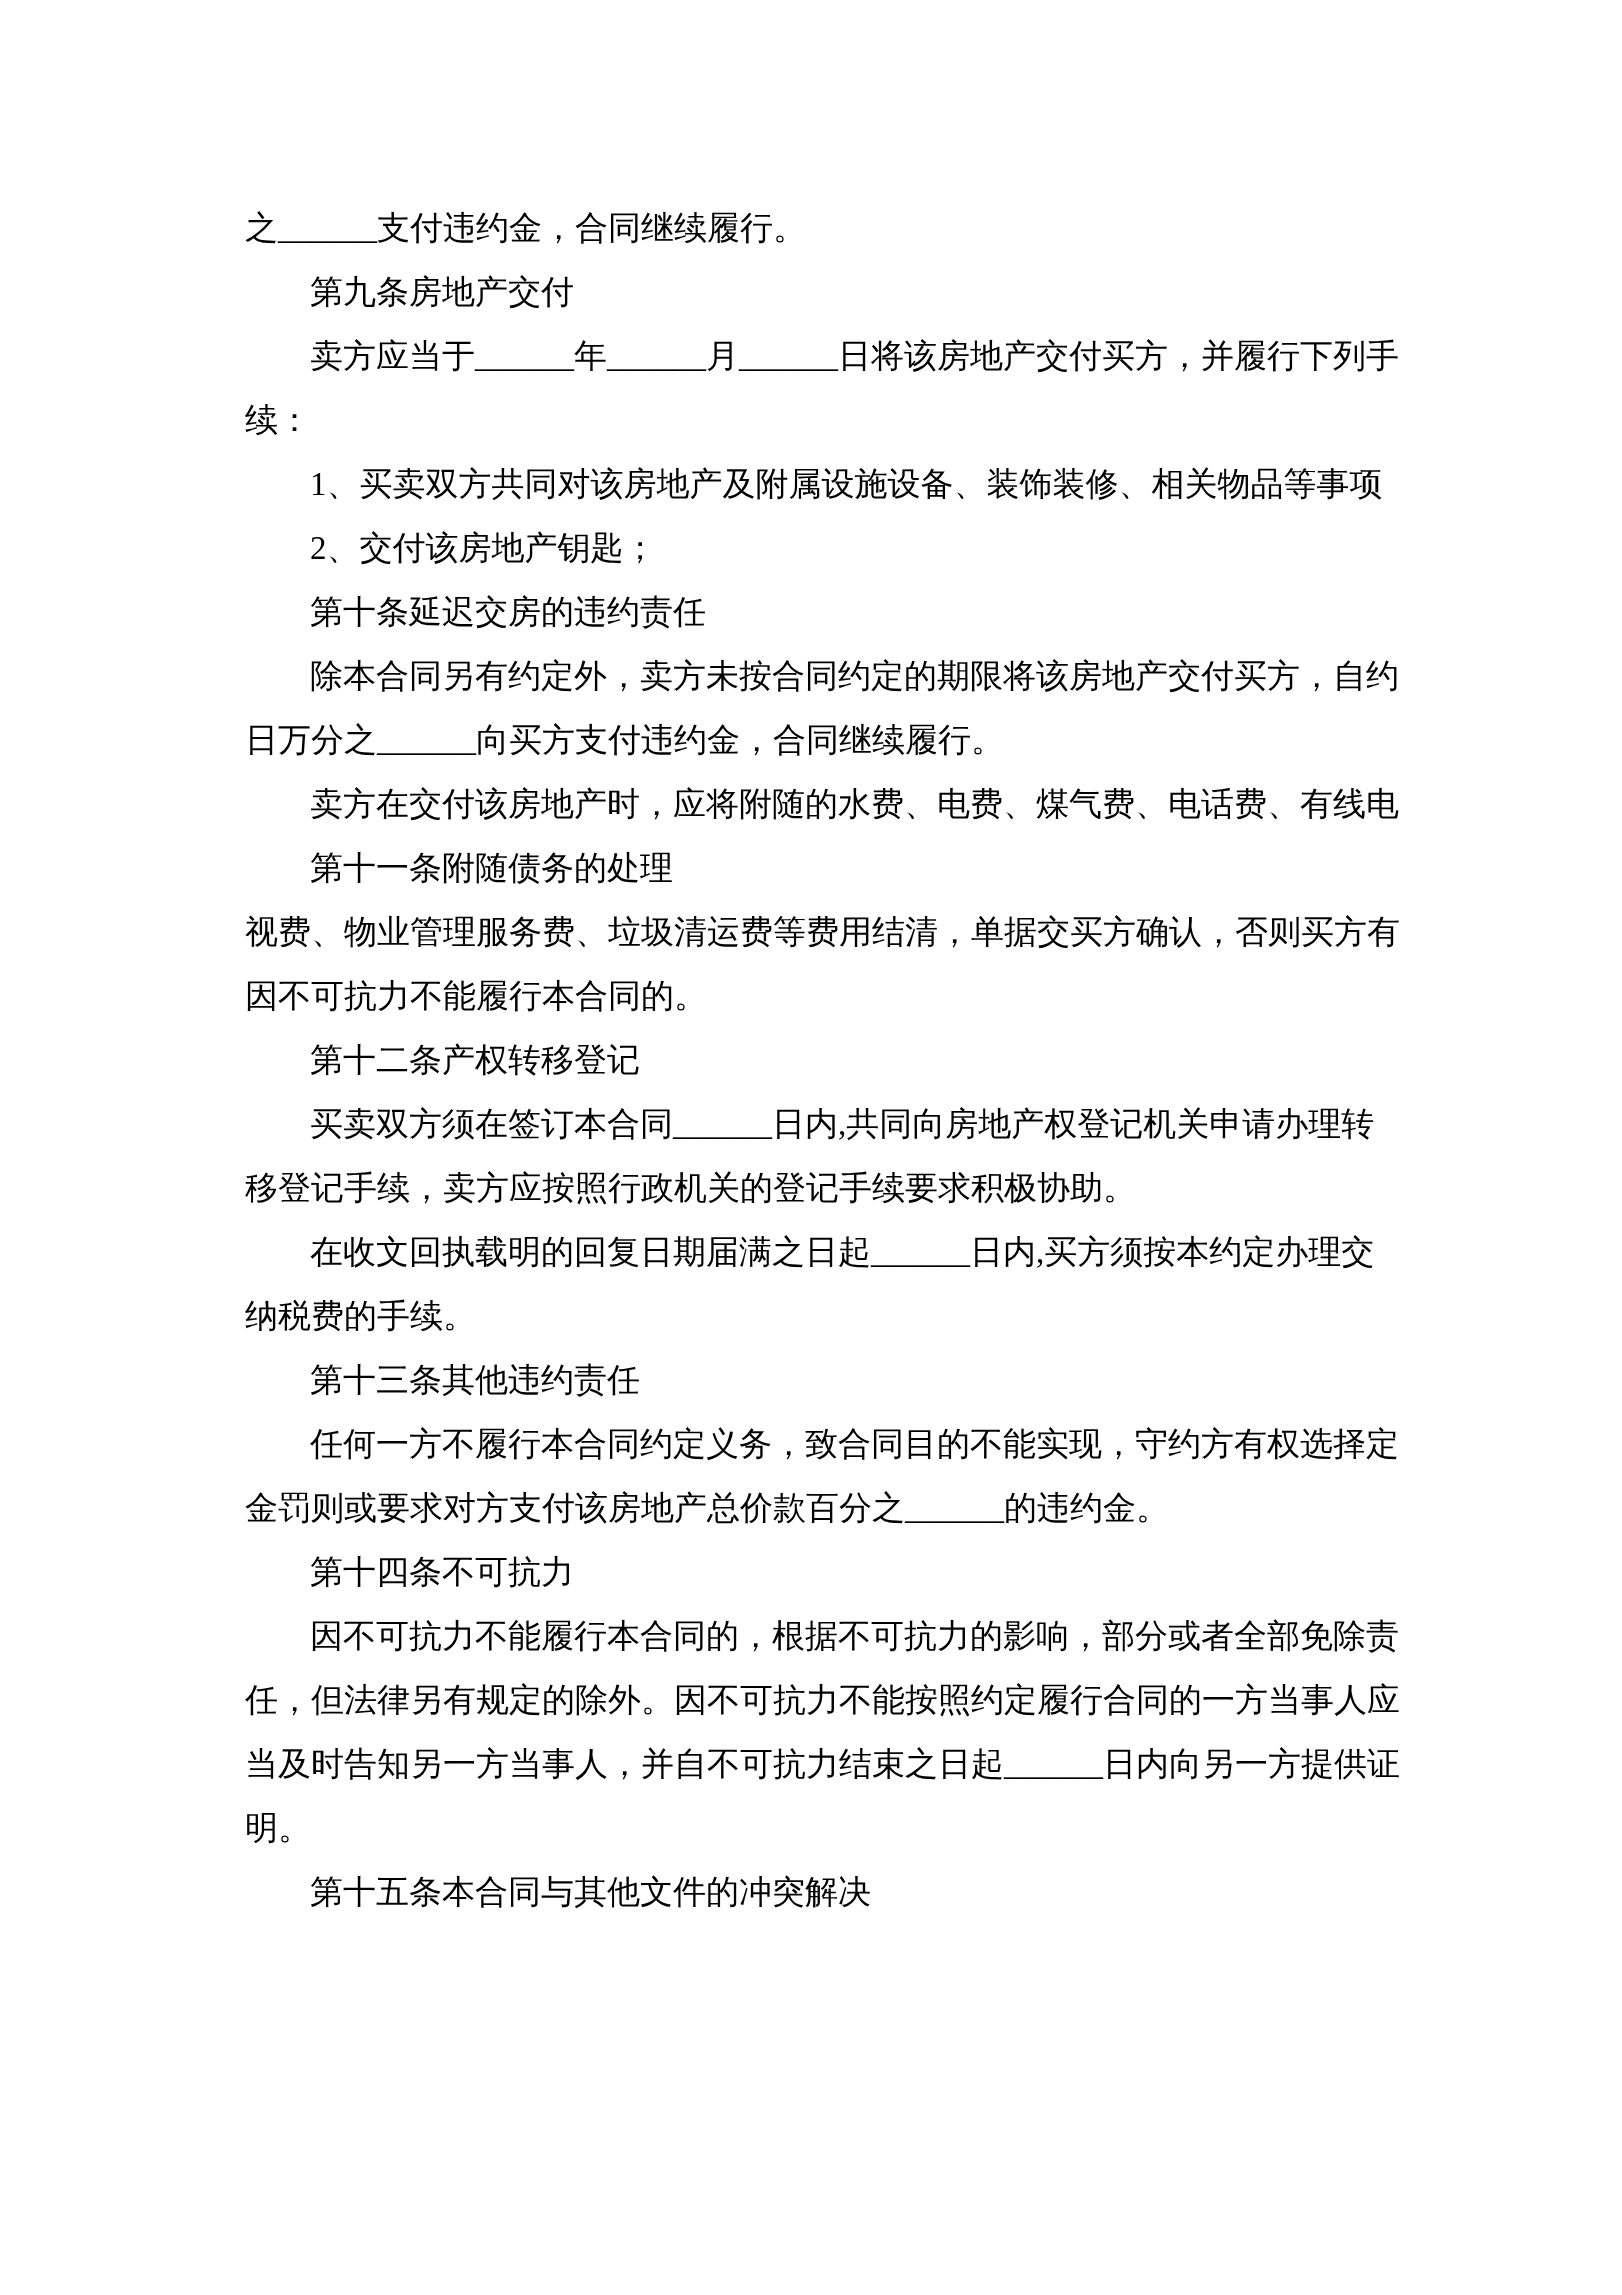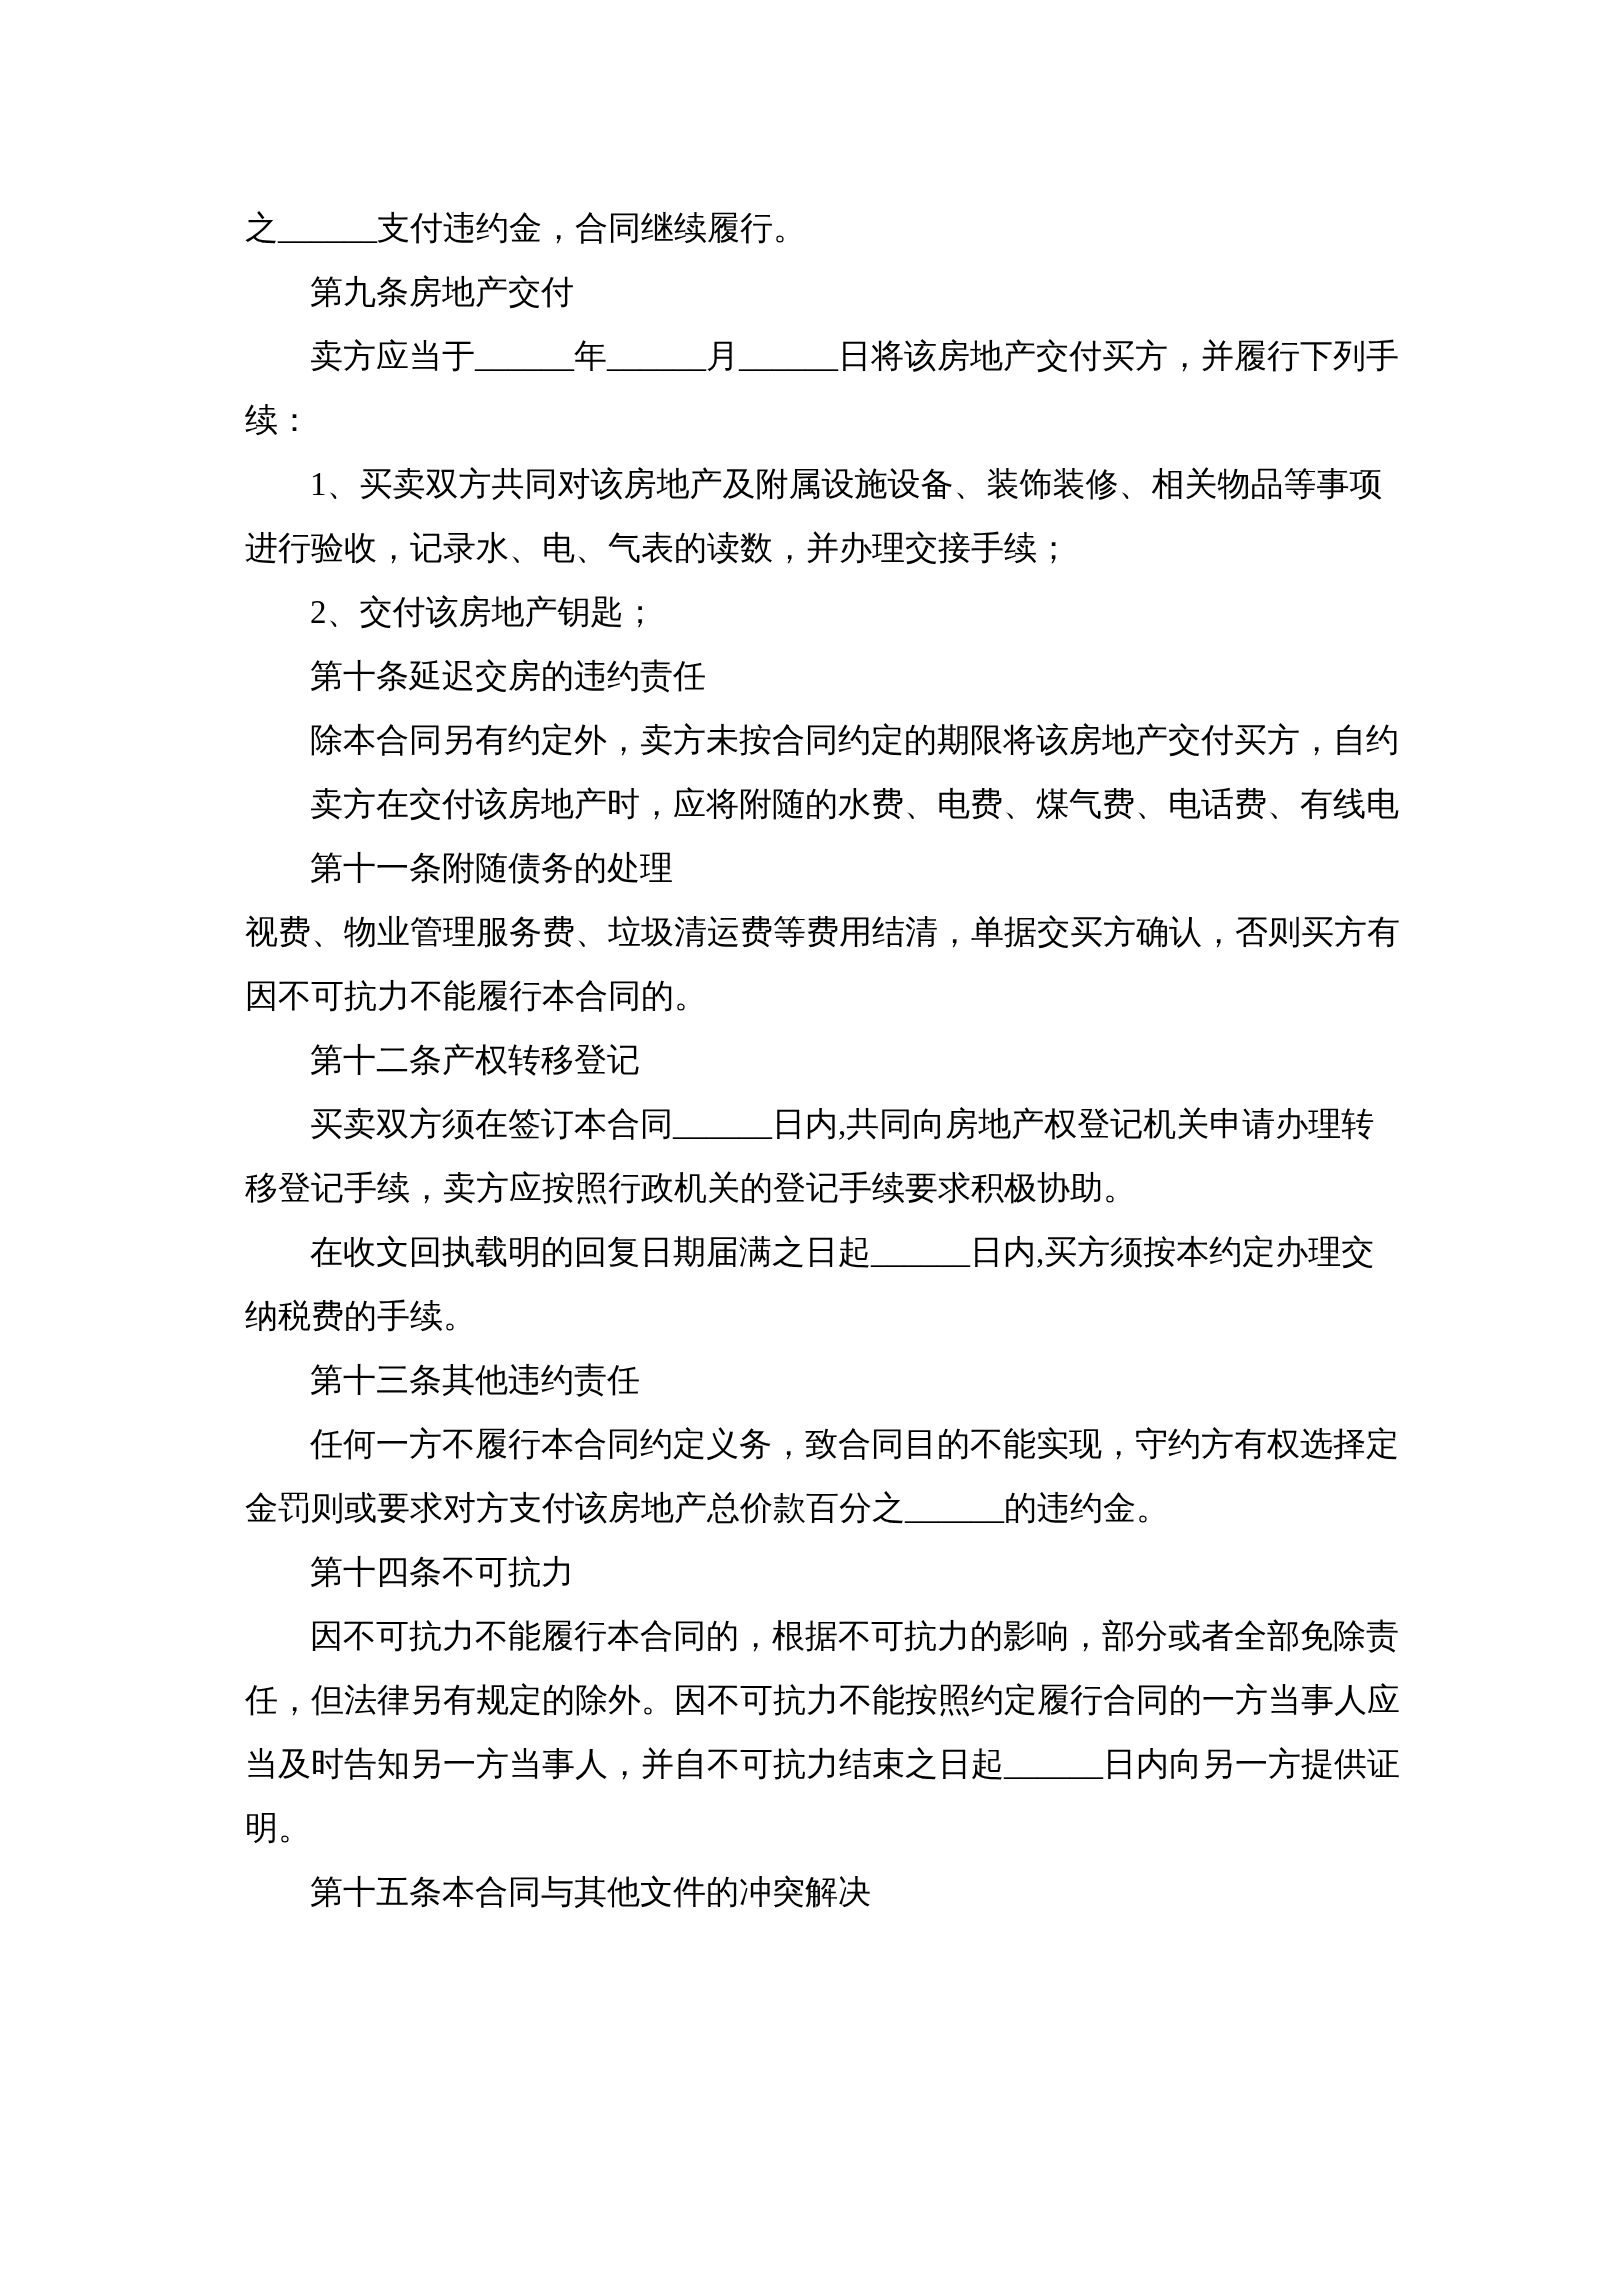--- a/index.html
+++ b/index.html
@@ -37,24 +37,24 @@
 </head>
 <body>
 
 <div class="page">
   <div class="text-block" id="contract-text">
       <div class="line">之______支付违约金，合同继续履行。</div>
       <div class="line indent">第九条房地产交付</div>
       <div class="line indent">卖方应当于______年______月______日将该房地产交付买方，并履行下列手</div>
       <div class="line">续：</div>
       <div class="line indent">1、买卖双方共同对该房地产及附属设施设备、装饰装修、相关物品等事项</div>
-      <div class="line">进行验收，记录水、电、气表的读数，并办理交接手续；</div>
       <div class="line indent">2、交付该房地产钥匙；</div>
       <div class="line indent">第十条延迟交房的违约责任</div>
       <div class="line indent">除本合同另有约定外，卖方未按合同约定的期限将该房地产交付买方，自约</div>
+      <div class="line">日万分之______向买方支付违约金，合同继续履行。</div>
       <div class="line indent">卖方在交付该房地产时，应将附随的水费、电费、煤气费、电话费、有线电</div>
       <div class="line indent">第十一条附随债务的处理</div>
       <div class="line">视费、物业管理服务费、垃圾清运费等费用结清，单据交买方确认，否则买方有</div>
       <div class="line">因不可抗力不能履行本合同的。</div>
       <div class="line indent">第十二条产权转移登记</div>
       <div class="line indent">买卖双方须在签订本合同______日内,共同向房地产权登记机关申请办理转</div>
       <div class="line">移登记手续，卖方应按照行政机关的登记手续要求积极协助。</div>
       <div class="line indent">在收文回执载明的回复日期届满之日起______日内,买方须按本约定办理交</div>
       <div class="line">纳税费的手续。</div>
       <div class="line indent">第十三条其他违约责任</div>

